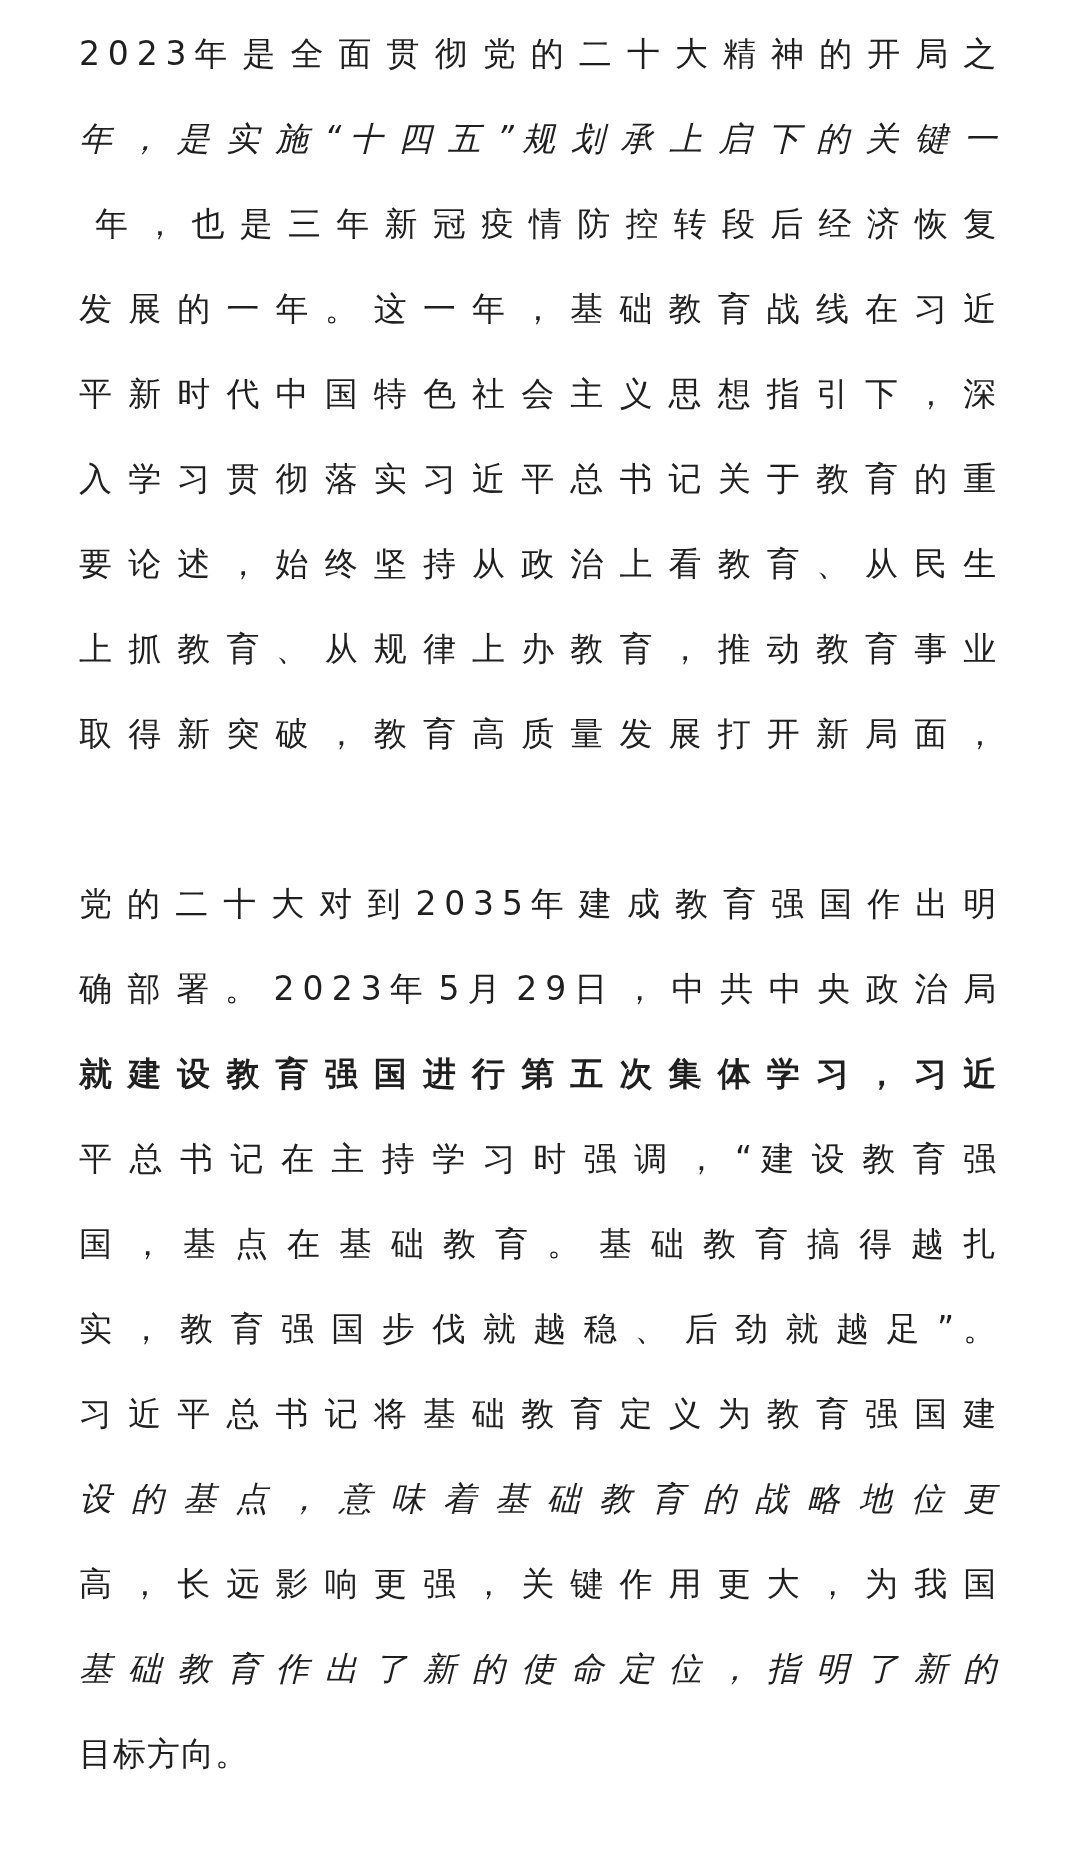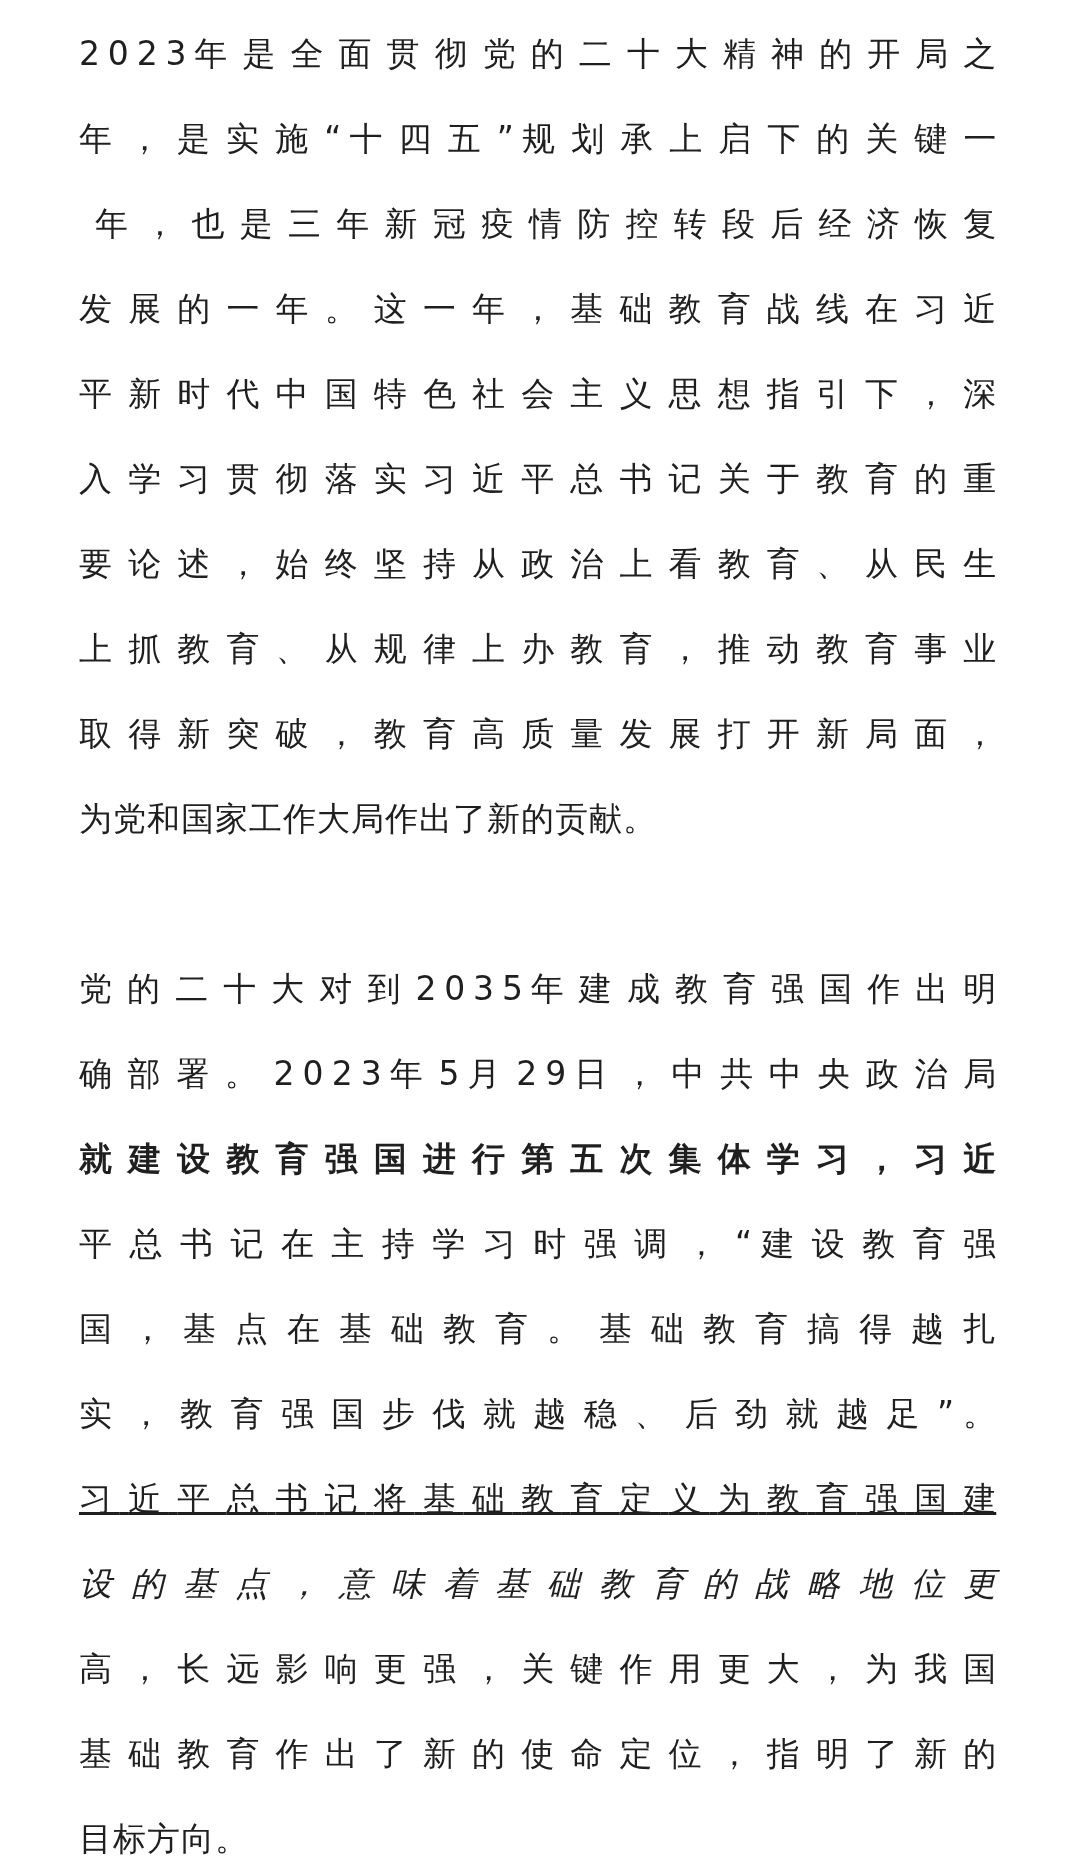--- a/index.html
+++ b/index.html
@@ -39,36 +39,35 @@
       text-align: left;
       text-align-last: left;
     }
   </style>
 </head>
 <body>
 
 <div class="article">
   <p class="paragraph">
     <span class="line" style="letter-spacing: 0px; word-spacing: -0.3em;"><span>2</span> <span>0</span> <span>2</span> <span>3</span> <span>年</span> <span>是</span> <span>全</span> <span>面</span> <span>贯</span> <span>彻</span> <span>党</span> <span>的</span> <span>二</span> <span>十</span> <span>大</span> <span>精</span> <span>神</span> <span>的</span> <span>开</span> <span>局</span> <span>之</span></span>
-    <span class="line" style="letter-spacing: 0px; word-spacing: -0.3em;"><span>年</span> <span>，</span> <span>是</span> <span>实</span> <span>施</span> <span>“</span> <span>十</span> <span>四</span> <span>五</span> <span>”</span> <span>规</span> <span>划</span> <span>承</span> <span>上</span> <span>启</span> <span>下</span> <span>的</span> <span>关</span> <span>键</span> <span>一</span></span>
+    <span class="line" style="letter-spacing: 0px; word-spacing: -0.3em; font-style: italic;"><span>年</span> <span>，</span> <span>是</span> <span>实</span> <span>施</span> <span>“</span> <span>十</span> <span>四</span> <span>五</span> <span>”</span> <span>规</span> <span>划</span> <span>承</span> <span>上</span> <span>启</span> <span>下</span> <span>的</span> <span>关</span> <span>键</span> <span>一</span></span>
     <span class="line" style="letter-spacing: 0px; word-spacing: -0.3em; margin-left: 16px;"><span>年</span> <span>，</span> <span>也</span> <span>是</span> <span>三</span> <span>年</span> <span>新</span> <span>冠</span> <span>疫</span> <span>情</span> <span>防</span> <span>控</span> <span>转</span> <span>段</span> <span>后</span> <span>经</span> <span>济</span> <span>恢</span> <span>复</span></span>
     <span class="line" style="letter-spacing: 0px; word-spacing: -0.3em;"><span>发</span> <span>展</span> <span>的</span> <span>一</span> <span>年</span> <span>。</span> <span>这</span> <span>一</span> <span>年</span> <span>，</span> <span>基</span> <span>础</span> <span>教</span> <span>育</span> <span>战</span> <span>线</span> <span>在</span> <span>习</span> <span>近</span></span>
     <span class="line" style="letter-spacing: 0px; word-spacing: -0.3em;"><span>平</span> <span>新</span> <span>时</span> <span>代</span> <span>中</span> <span>国</span> <span>特</span> <span>色</span> <span>社</span> <span>会</span> <span>主</span> <span>义</span> <span>思</span> <span>想</span> <span>指</span> <span>引</span> <span>下</span> <span>，</span> <span>深</span></span>
     <span class="line" style="letter-spacing: 0px; word-spacing: -0.3em;"><span>入</span> <span>学</span> <span>习</span> <span>贯</span> <span>彻</span> <span>落</span> <span>实</span> <span>习</span> <span>近</span> <span>平</span> <span>总</span> <span>书</span> <span>记</span> <span>关</span> <span>于</span> <span>教</span> <span>育</span> <span>的</span> <span>重</span></span>
     <span class="line" style="letter-spacing: 0px; word-spacing: -0.3em;"><span>要</span> <span>论</span> <span>述</span> <span>，</span> <span>始</span> <span>终</span> <span>坚</span> <span>持</span> <span>从</span> <span>政</span> <span>治</span> <span>上</span> <span>看</span> <span>教</span> <span>育</span> <span>、</span> <span>从</span> <span>民</span> <span>生</span></span>
     <span class="line" style="letter-spacing: 0px; word-spacing: -0.3em;"><span>上</span> <span>抓</span> <span>教</span> <span>育</span> <span>、</span> <span>从</span> <span>规</span> <span>律</span> <span>上</span> <span>办</span> <span>教</span> <span>育</span> <span>，</span> <span>推</span> <span>动</span> <span>教</span> <span>育</span> <span>事</span> <span>业</span></span>
     <span class="line" style="letter-spacing: 0px; word-spacing: -0.3em;"><span>取</span> <span>得</span> <span>新</span> <span>突</span> <span>破</span> <span>，</span> <span>教</span> <span>育</span> <span>高</span> <span>质</span> <span>量</span> <span>发</span> <span>展</span> <span>打</span> <span>开</span> <span>新</span> <span>局</span> <span>面</span> <span>，</span></span>
-    <span class="line last">为党和国家工作大局作出了新的贡献。</span>
   </p>
   <p class="paragraph">
     <span class="line" style="letter-spacing: 0px; word-spacing: -0.3em;"><span>党</span> <span>的</span> <span>二</span> <span>十</span> <span>大</span> <span>对</span> <span>到</span> <span>2</span> <span>0</span> <span>3</span> <span>5</span> <span>年</span> <span>建</span> <span>成</span> <span>教</span> <span>育</span> <span>强</span> <span>国</span> <span>作</span> <span>出</span> <span>明</span></span>
     <span class="line" style="letter-spacing: 0px; word-spacing: -0.3em;"><span>确</span> <span>部</span> <span>署</span> <span>。</span> <span>2</span> <span>0</span> <span>2</span> <span>3</span> <span>年</span> <span>5</span> <span>月</span> <span>2</span> <span>9</span> <span>日</span> <span>，</span> <span>中</span> <span>共</span> <span>中</span> <span>央</span> <span>政</span> <span>治</span> <span>局</span></span>
     <span class="line" style="letter-spacing: 0px; word-spacing: -0.3em; font-weight: bold;"><span>就</span> <span>建</span> <span>设</span> <span>教</span> <span>育</span> <span>强</span> <span>国</span> <span>进</span> <span>行</span> <span>第</span> <span>五</span> <span>次</span> <span>集</span> <span>体</span> <span>学</span> <span>习</span> <span>，</span> <span>习</span> <span>近</span></span>
     <span class="line" style="letter-spacing: 0px; word-spacing: -0.3em;"><span>平</span> <span>总</span> <span>书</span> <span>记</span> <span>在</span> <span>主</span> <span>持</span> <span>学</span> <span>习</span> <span>时</span> <span>强</span> <span>调</span> <span>，</span> <span>“</span> <span>建</span> <span>设</span> <span>教</span> <span>育</span> <span>强</span></span>
     <span class="line" style="letter-spacing: 0px; word-spacing: -0.3em;"><span>国</span> <span>，</span> <span>基</span> <span>点</span> <span>在</span> <span>基</span> <span>础</span> <span>教</span> <span>育</span> <span>。</span> <span>基</span> <span>础</span> <span>教</span> <span>育</span> <span>搞</span> <span>得</span> <span>越</span> <span>扎</span></span>
     <span class="line" style="letter-spacing: 0px; word-spacing: -0.3em;"><span>实</span> <span>，</span> <span>教</span> <span>育</span> <span>强</span> <span>国</span> <span>步</span> <span>伐</span> <span>就</span> <span>越</span> <span>稳</span> <span>、</span> <span>后</span> <span>劲</span> <span>就</span> <span>越</span> <span>足</span> <span>”</span> <span>。</span></span>
-    <span class="line" style="letter-spacing: 0px; word-spacing: -0.3em; text-decoration: underline;"><span>习</span> <span>近</span> <span>平</span> <span>总</span> <span>书</span> <span>记</span> <span>将</span> <span>基</span> <span>础</span> <span>教</span> <span>育</span> <span>定</span> <span>义</span> <span>为</span> <span>教</span> <span>育</span> <span>强</span> <span>国</span> <span>建</span></span>
+    <span class="line" style="letter-spacing: 0px; word-spacing: -0.3em;"><span>习</span> <span>近</span> <span>平</span> <span>总</span> <span>书</span> <span>记</span> <span>将</span> <span>基</span> <span>础</span> <span>教</span> <span>育</span> <span>定</span> <span>义</span> <span>为</span> <span>教</span> <span>育</span> <span>强</span> <span>国</span> <span>建</span></span>
     <span class="line" style="letter-spacing: 0px; word-spacing: -0.3em; font-style: italic;"><span>设</span> <span>的</span> <span>基</span> <span>点</span> <span>，</span> <span>意</span> <span>味</span> <span>着</span> <span>基</span> <span>础</span> <span>教</span> <span>育</span> <span>的</span> <span>战</span> <span>略</span> <span>地</span> <span>位</span> <span>更</span></span>
     <span class="line" style="letter-spacing: 0px; word-spacing: -0.3em;"><span>高</span> <span>，</span> <span>长</span> <span>远</span> <span>影</span> <span>响</span> <span>更</span> <span>强</span> <span>，</span> <span>关</span> <span>键</span> <span>作</span> <span>用</span> <span>更</span> <span>大</span> <span>，</span> <span>为</span> <span>我</span> <span>国</span></span>
-    <span class="line" style="letter-spacing: 0px; word-spacing: -0.3em;"><span>基</span> <span>础</span> <span>教</span> <span>育</span> <span>作</span> <span>出</span> <span>了</span> <span>新</span> <span>的</span> <span>使</span> <span>命</span> <span>定</span> <span>位</span> <span>，</span> <span>指</span> <span>明</span> <span>了</span> <span>新</span> <span>的</span></span>
+    <span class="line" style="letter-spacing: 0px; word-spacing: -0.3em; font-style: italic;"><span>基</span> <span>础</span> <span>教</span> <span>育</span> <span>作</span> <span>出</span> <span>了</span> <span>新</span> <span>的</span> <span>使</span> <span>命</span> <span>定</span> <span>位</span> <span>，</span> <span>指</span> <span>明</span> <span>了</span> <span>新</span> <span>的</span></span>
     <span class="line last">目标方向。</span>
   </p>
 </div>
 
 </body></html>

